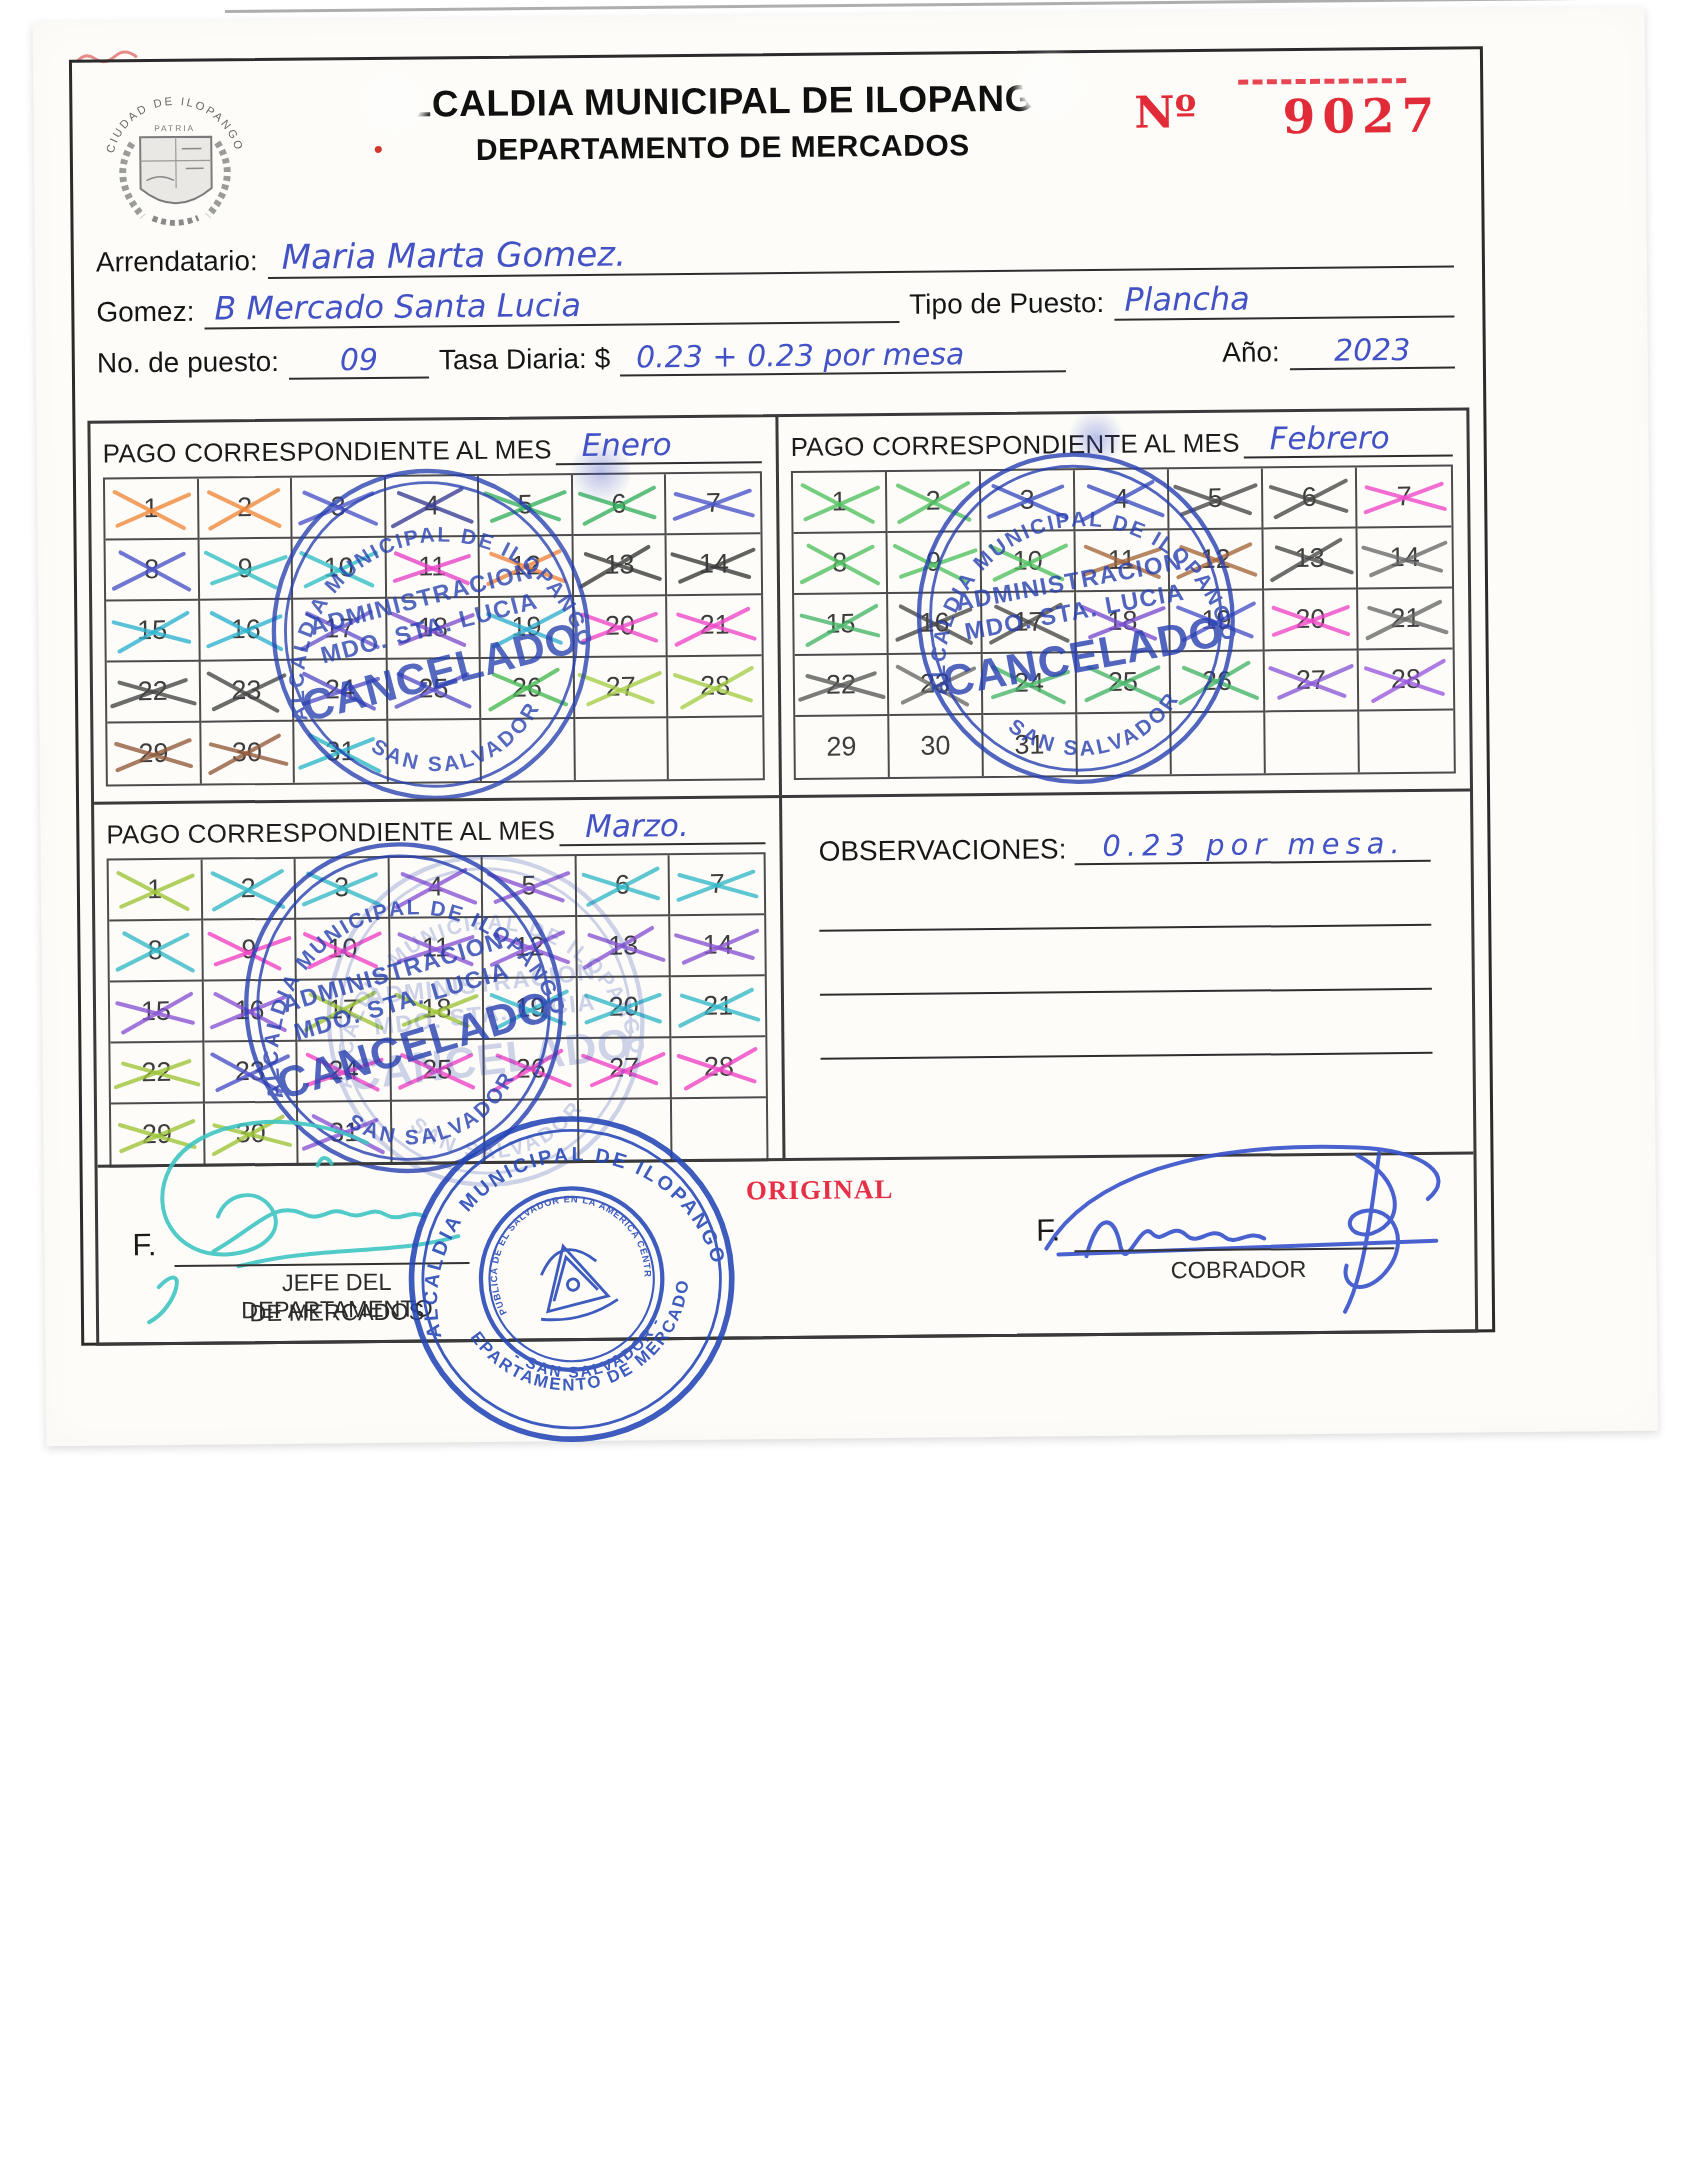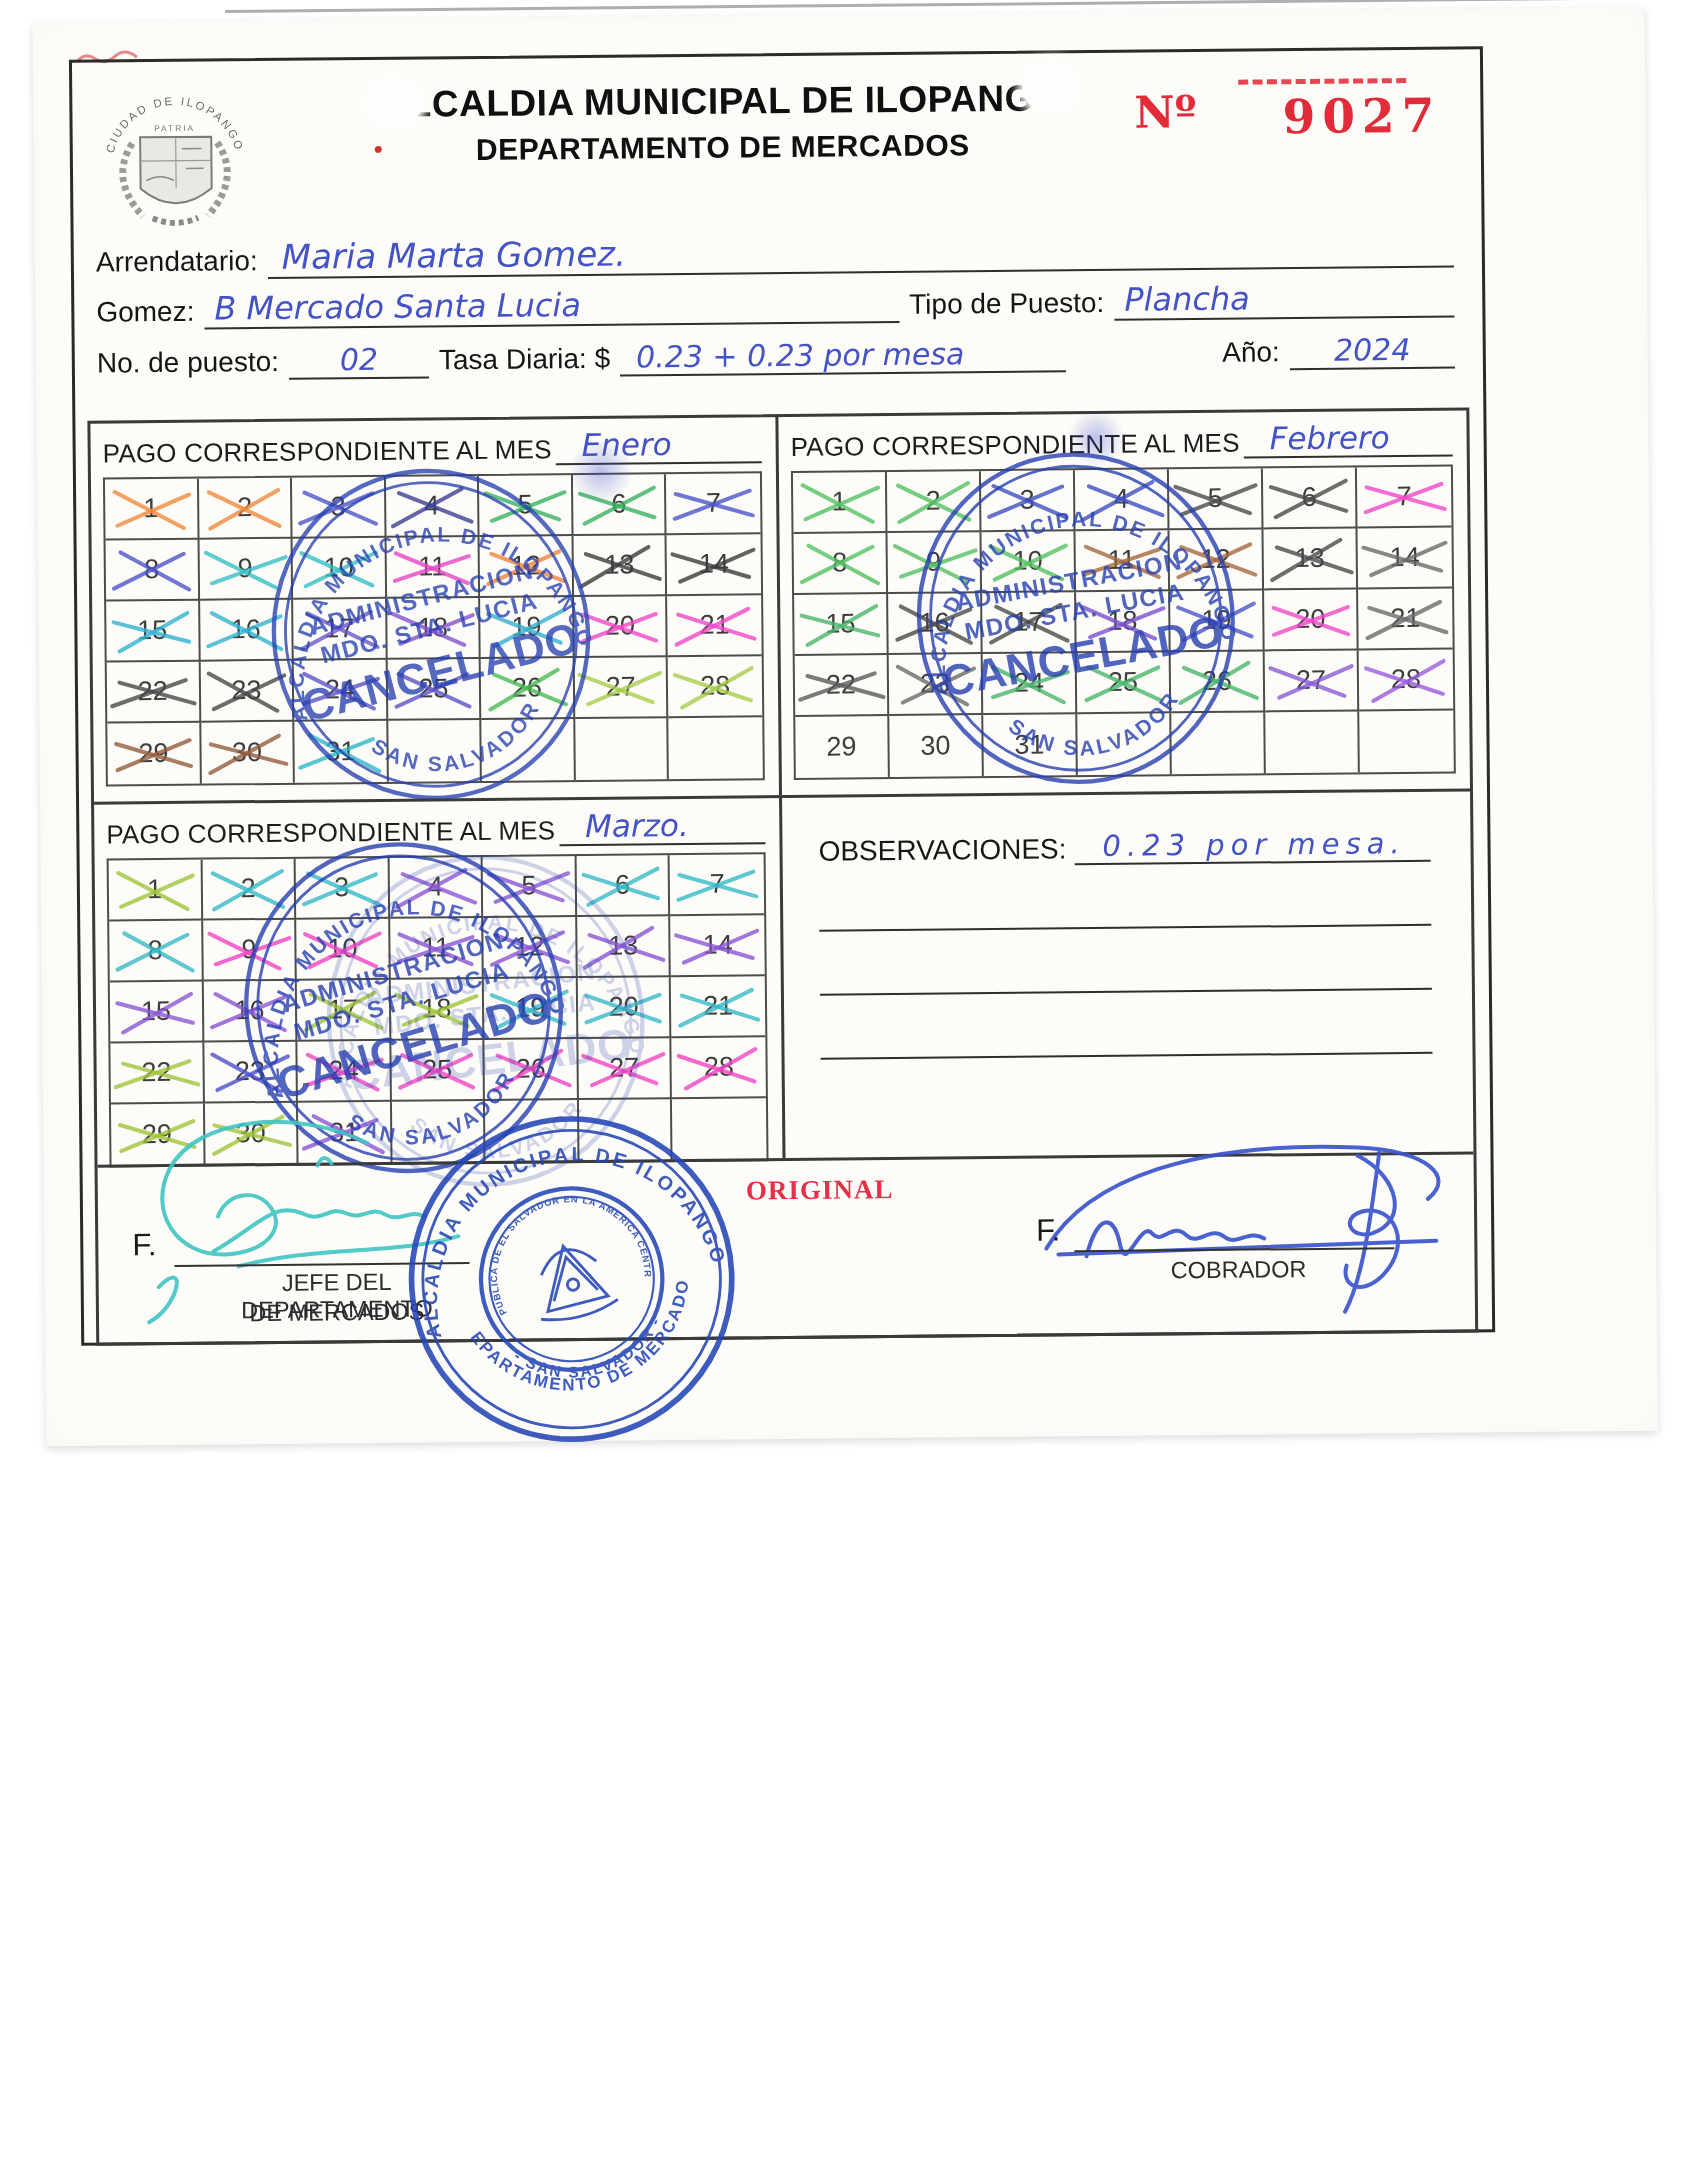--- a/index.html
+++ b/index.html
@@ -191,26 +191,26 @@
         <span class="u"><span class="hand">Maria Marta Gomez.</span></span>
       </div>
       <div class="frow frow2">
         <span class="lbl">Gomez:</span>
         <span class="u sector"><span class="hand">B   Mercado Santa Lucia</span></span>
         <span class="lbl">Tipo de Puesto:</span>
         <span class="u tipo"><span class="hand">Plancha</span></span>
       </div>
       <div class="frow frow3">
         <span class="lbl">No. de puesto:</span>
-        <span class="u small"><span class="hand">02</span></span>
+        <span class="u small"><span class="hand">09</span></span>
         <span class="lbl">Tasa Diaria: $</span>
         <span class="u tasa"><span class="hand">0.23 + 0.23 por mesa</span></span>
         <span class="spacer"></span>
         <span class="lbl">Año:</span>
-        <span class="u anio"><span class="hand">2024</span></span>
+        <span class="u anio"><span class="hand">2023</span></span>
       </div>
     </div>
 
     <div class="mid-table">
 
       <div class="trow row-cals1">
         <div class="quad qleft">
           <div class="cal-title">
             <span class="pago-label">PAGO CORRESPONDIENTE AL MES</span>
             <span class="u"><span class="hand">Enero</span></span>

